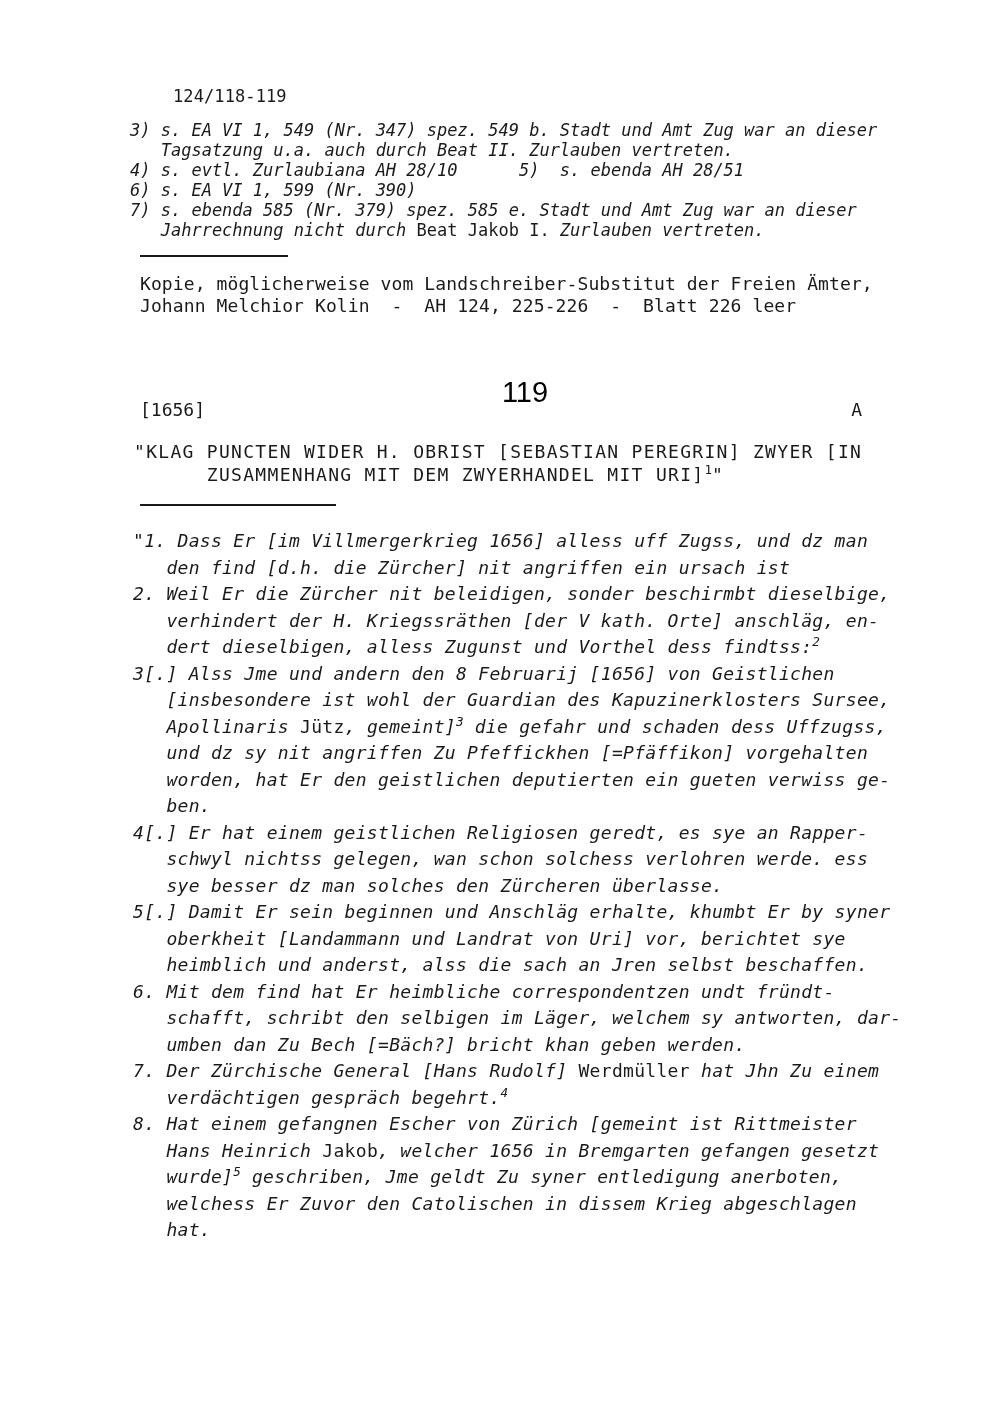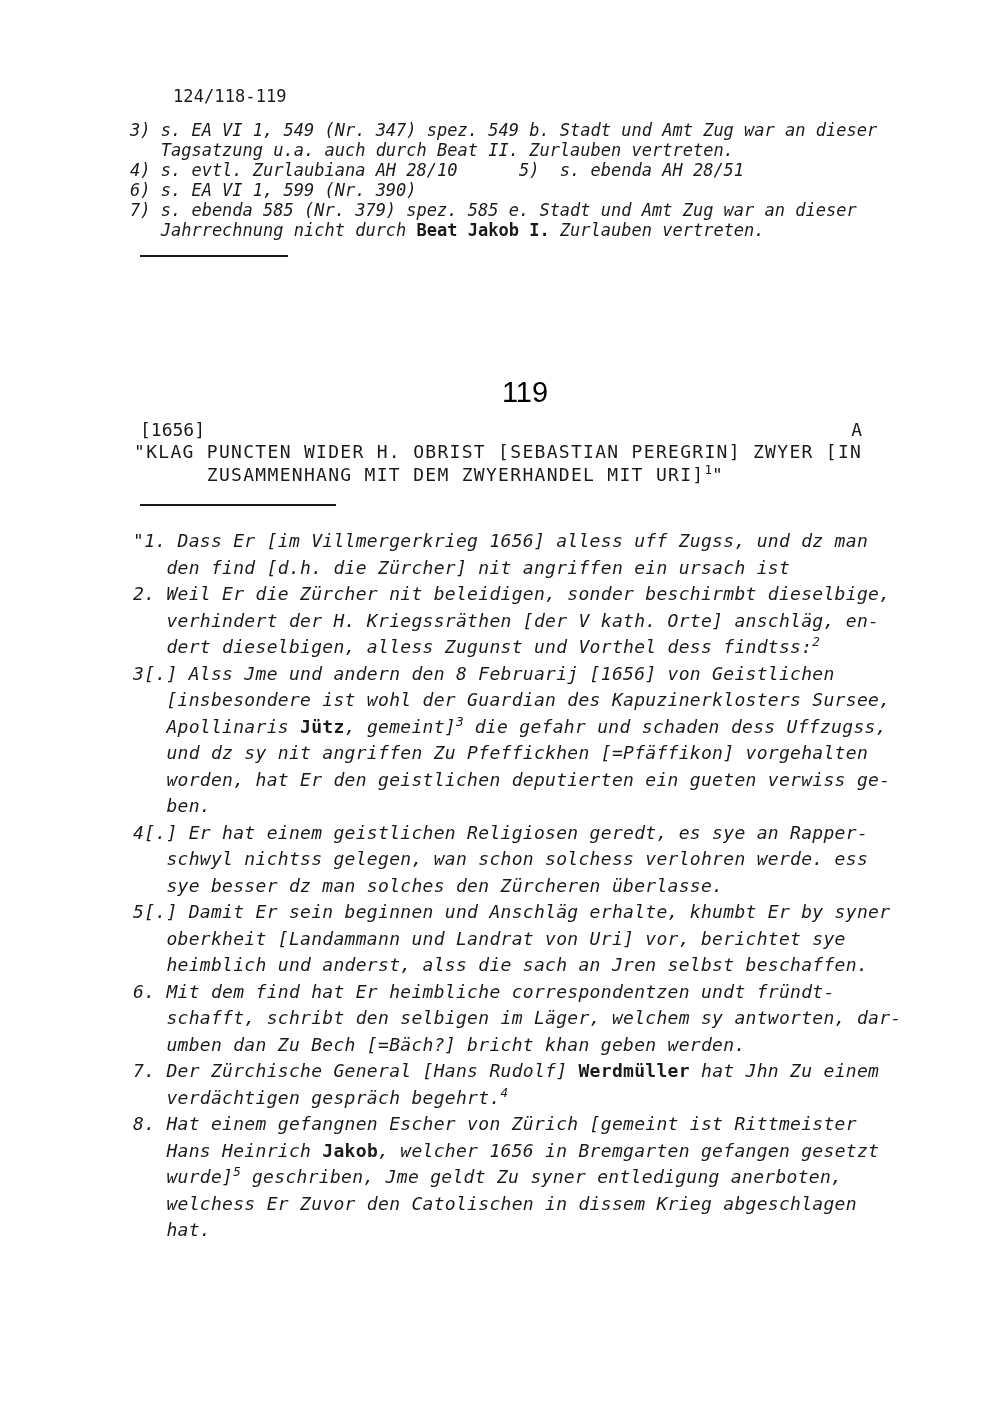--- a/index.html
+++ b/index.html
@@ -49,36 +49,35 @@
     font-size: 29px;
     font-weight: 400;
     color: #000000;
   }
   .meta-row {
     left: 140px; top: 399px;
     width: 722px;
     display: flex;
     justify-content: space-between;
     font-size: 18px;
-    margin-top: 20px;
   }
   .doc-title {
     left: 134px; top: 440px;
     font-size: 18px;
     line-height: 23px;
     letter-spacing: 1.3px;
   }
   .doc-body {
     left: 133px; top: 528px;
     font-size: 18px;
     font-style: italic;
     line-height: 26.5px;
     letter-spacing: 0.3px;
   }
-  b { font-weight: bold; font-style: normal; }
+  b { font-weight: normal; font-style: normal; }
   sup {
     font-size: 0.7em;
     line-height: 0;
     vertical-align: super;
     letter-spacing: 0;
   }
 </style>
 </head>
 <body>
 
@@ -88,20 +87,22 @@
 
   <div class="abs footnotes pre">3) s. EA VI 1, 549 (Nr. 347) spez. 549 b. Stadt und Amt Zug war an dieser
    Tagsatzung u.a. auch durch Beat II. Zurlauben vertreten.
 4) s. evtl. Zurlaubiana AH 28/10      5)  s. ebenda AH 28/51
 6) s. EA VI 1, 599 (Nr. 390)
 7) s. ebenda 585 (Nr. 379) spez. 585 e. Stadt und Amt Zug war an dieser
    Jahrrechnung nicht durch <b>Beat Jakob I.</b> Zurlauben vertreten.</div>
 
   <div class="abs rule rule-1"></div>
 
+  <div class="abs source-note pre">Kopie, möglicherweise vom Landschreiber-Substitut der Freien Ämter,
+Johann Melchior <b>Kolin</b>  -  AH 124, 225-226  -  Blatt 226 leer</div>
 
   <div class="abs doc-number">119</div>
 
   <div class="abs meta-row">
     <span>[1656]</span>
     <span>A</span>
   </div>
 
   <div class="abs doc-title pre">"KLAG PUNCTEN WIDER H. OBRIST [SEBASTIAN PEREGRIN] ZWYER [IN
       ZUSAMMENHANG MIT DEM ZWYERHANDEL MIT URI]<sup>1</sup>"</div>

